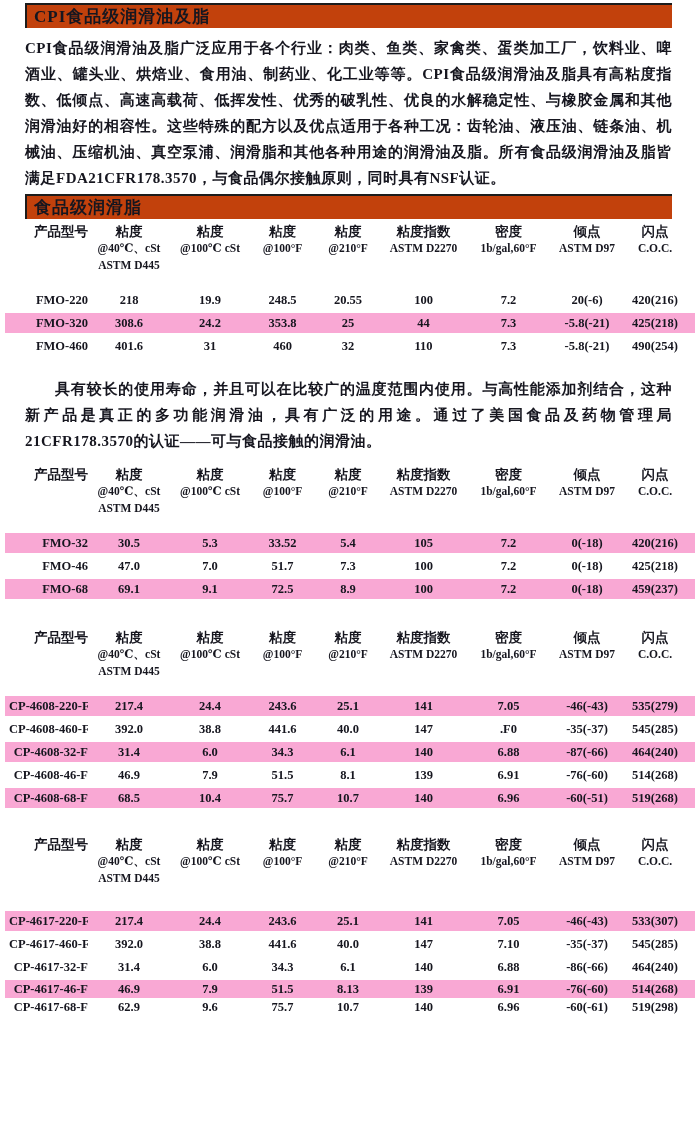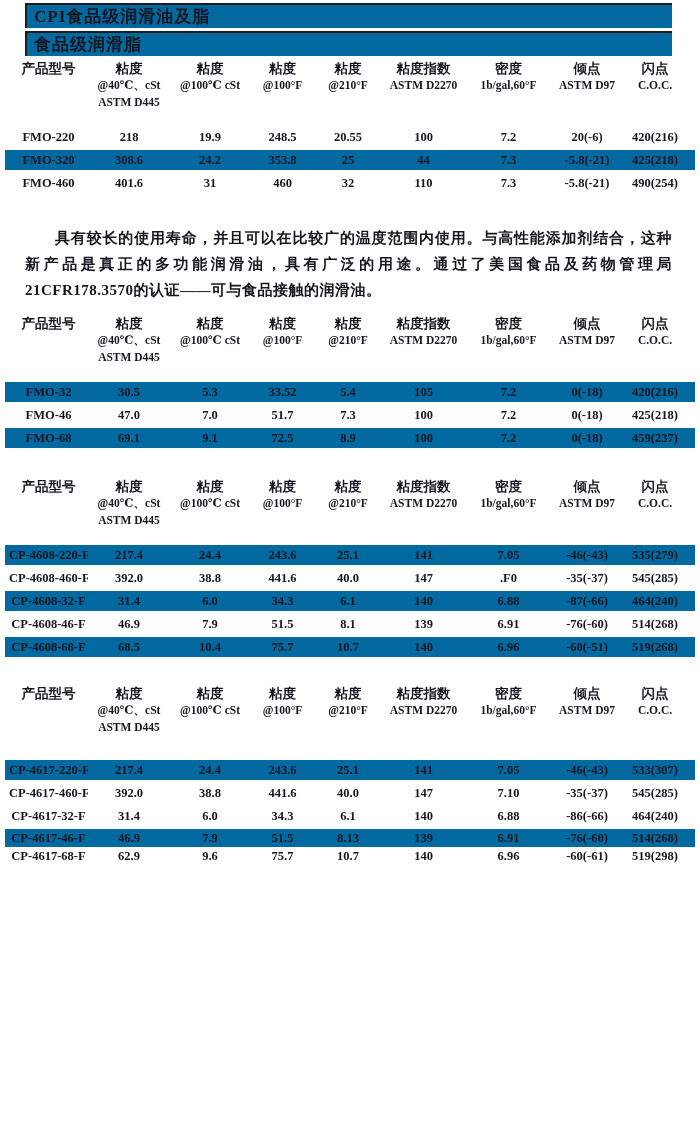--- a/index.html
+++ b/index.html
@@ -3,61 +3,62 @@
 <meta charset="utf-8">
 <style>
   html,body{margin:0;padding:0;}
   body{
     width:700px;height:1134px;background:#ffffff;overflow:hidden;
     font-family:"Liberation Serif","DejaVu Serif",serif;
     color:#16161f;font-weight:bold;
   }
   .page{position:relative;width:700px;height:1134px;}
   .section-bar{
-    margin:3px 28px 0 25px;background:#0369a1;
+    margin:3px 28px 0 25px;background:#c2410c;
     border-top:2px solid #1c1c1c;border-left:2px solid #1c1c1c;
     font-size:17px;line-height:21px;padding:1px 0 1px 7px;
     letter-spacing:1px;
   }
   .para{
     margin:7px 28px 0 25px;font-size:15px;line-height:26px;
     text-align:justify;letter-spacing:0.5px;
   }
-  .para.indent{text-indent:2em;margin-top:32px;}
+  .para.indent{text-indent:2em;margin-top:20px;}
   .ptable{margin-left:5px;width:690px;font-size:12.5px;}
   .trow{
     display:grid;
     grid-template-columns:83px 82px 80px 65px 66px 85px 85px 72px 64px;
     align-items:start;
   }
   .tcell{text-align:center;}
-  .tcell.first{text-align:center;padding-left:4px;}
+  .tcell.first{text-align:right;padding-left:4px;}
   .thead{margin-bottom:16px;}
   .thead .h1{font-size:13.5px;line-height:17px;}
   .thead .h2{font-size:11.5px;line-height:17px;font-weight:bold;}
   .drow{height:20px;line-height:20px;margin-bottom:3px;}
   .drow .tcell{white-space:nowrap;overflow:hidden;}
-  .drow.hl{background:#0369a1;}
+  .drow.hl{background:#f9a8d4;}
   #t0{margin-top:4px;}
   #t1{margin-top:12px;}
   #t2{margin-top:30px;}
   #t3{margin-top:28px;}
   #t3 .thead{margin-bottom:24px;}
   #t3 .drow:nth-child(5){margin-bottom:0;height:18px;line-height:18px;}
   #t3 .drow:nth-child(6){height:32px;line-height:18px;}
 </style>
 </head>
 <body>
 
 <div class="page">
 
   <div class="section-bar">
     <span>CPI食品级润滑油及脂</span>
   </div>
 
+  <p class="para">CPI食品级润滑油及脂广泛应用于各个行业：肉类、鱼类、家禽类、蛋类加工厂，饮料业、啤酒业、罐头业、烘焙业、食用油、制药业、化工业等等。CPI食品级润滑油及脂具有高粘度指数、低倾点、高速高载荷、低挥发性、优秀的破乳性、优良的水解稳定性、与橡胶金属和其他润滑油好的相容性。这些特殊的配方以及优点适用于各种工况：齿轮油、液压油、链条油、机械油、压缩机油、真空泵浦、润滑脂和其他各种用途的润滑油及脂。所有食品级润滑油及脂皆满足FDA21CFR178.3570，与食品偶尔接触原则，同时具有NSF认证。</p>
 
   <div class="section-bar">
     <span>食品级润滑脂</span>
   </div>
 
 
   <div class="ptable" id="t0">
       <div class="trow thead">
         <div class="tcell first">
           <div class="h1">产品型号</div>

